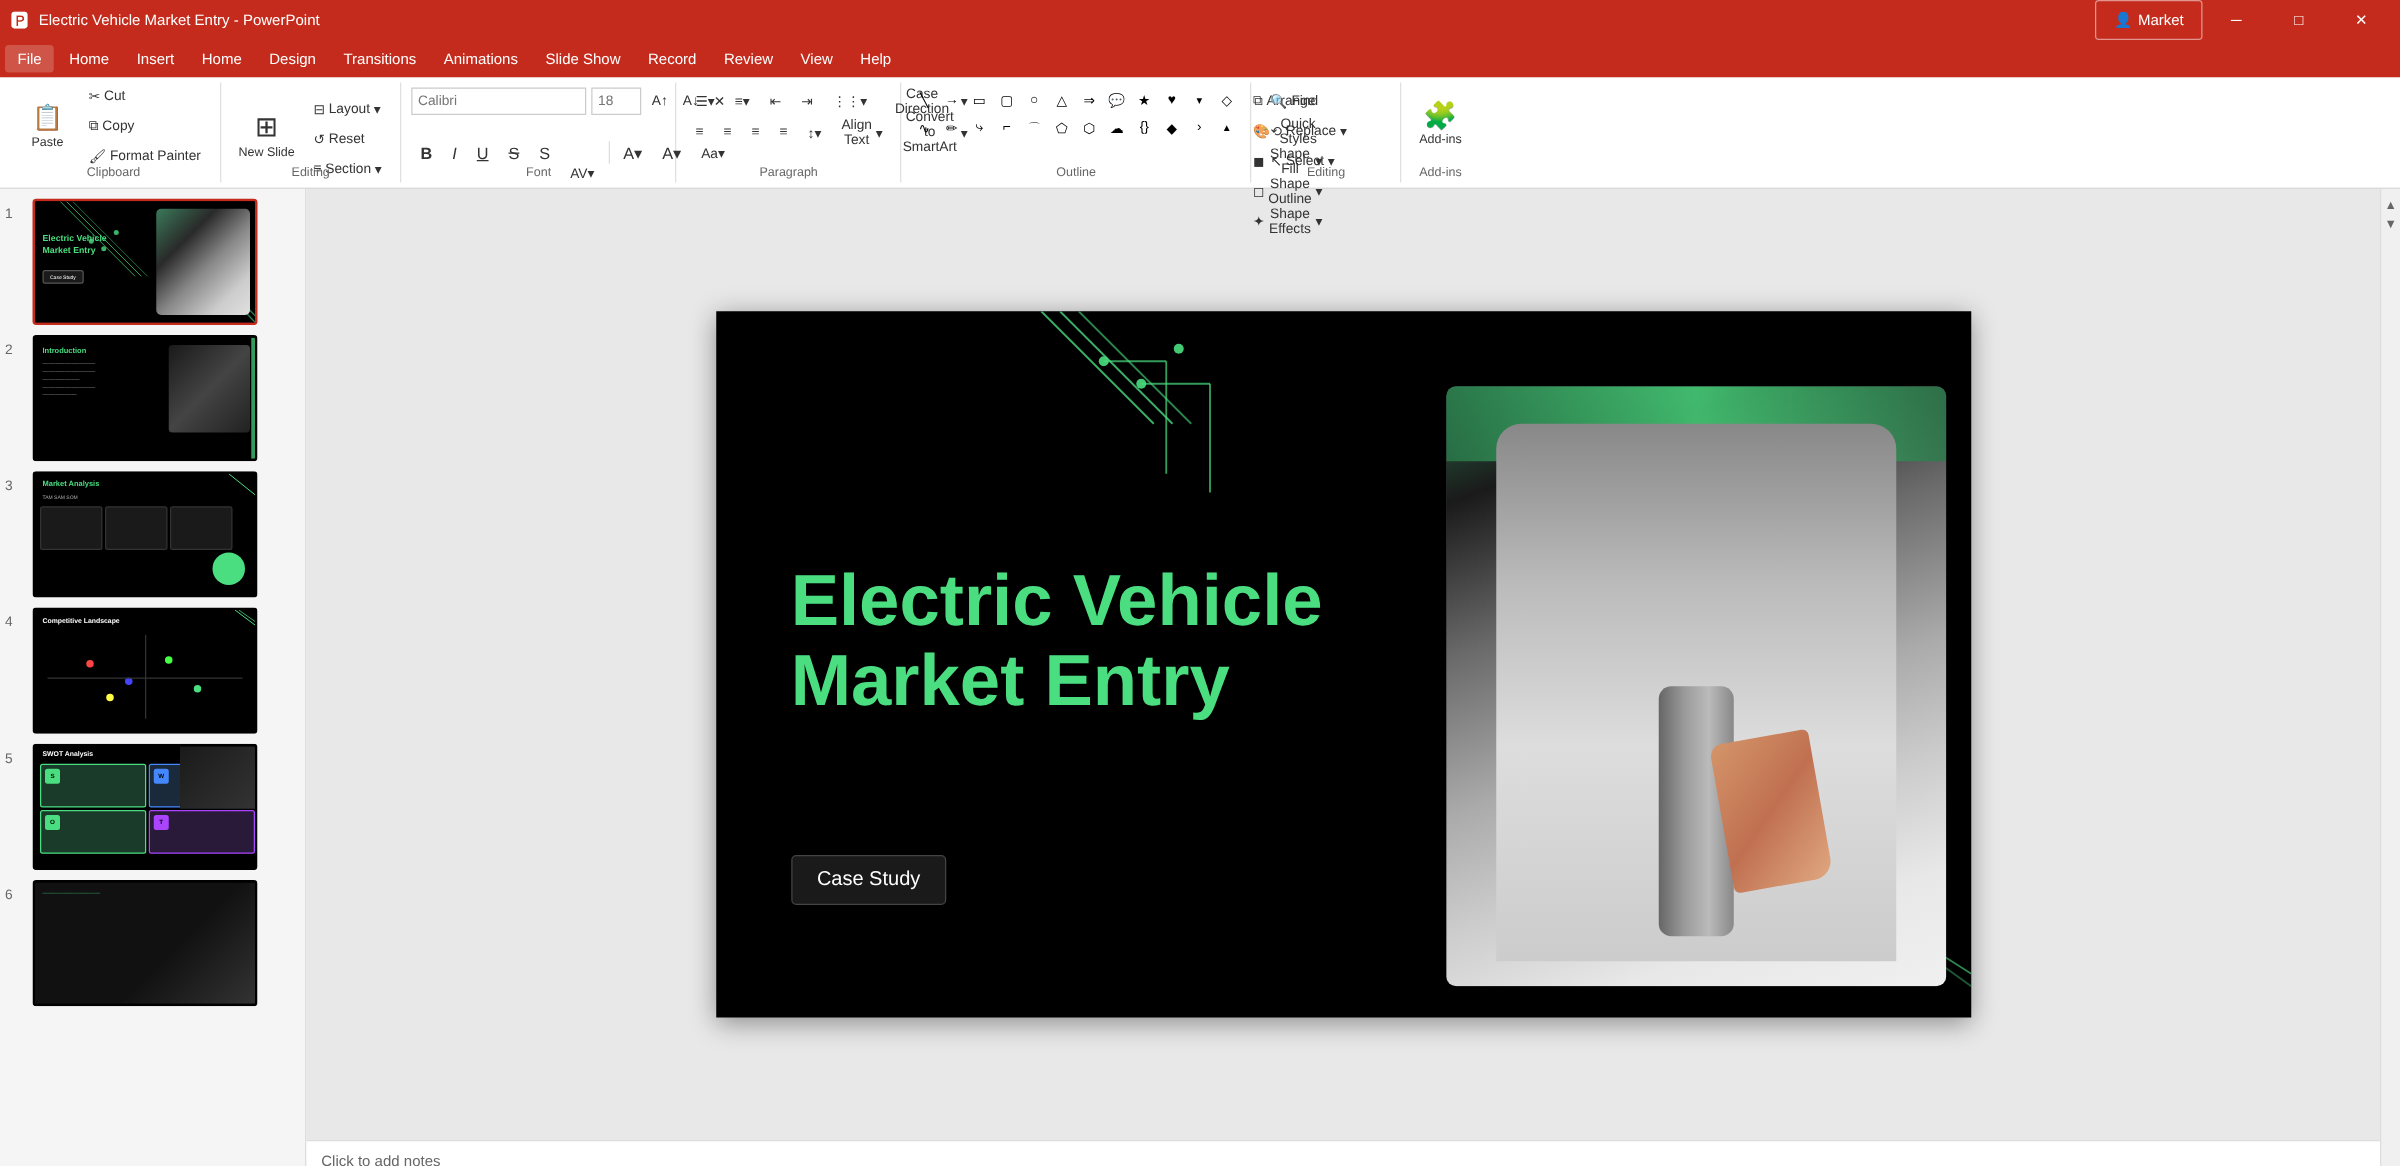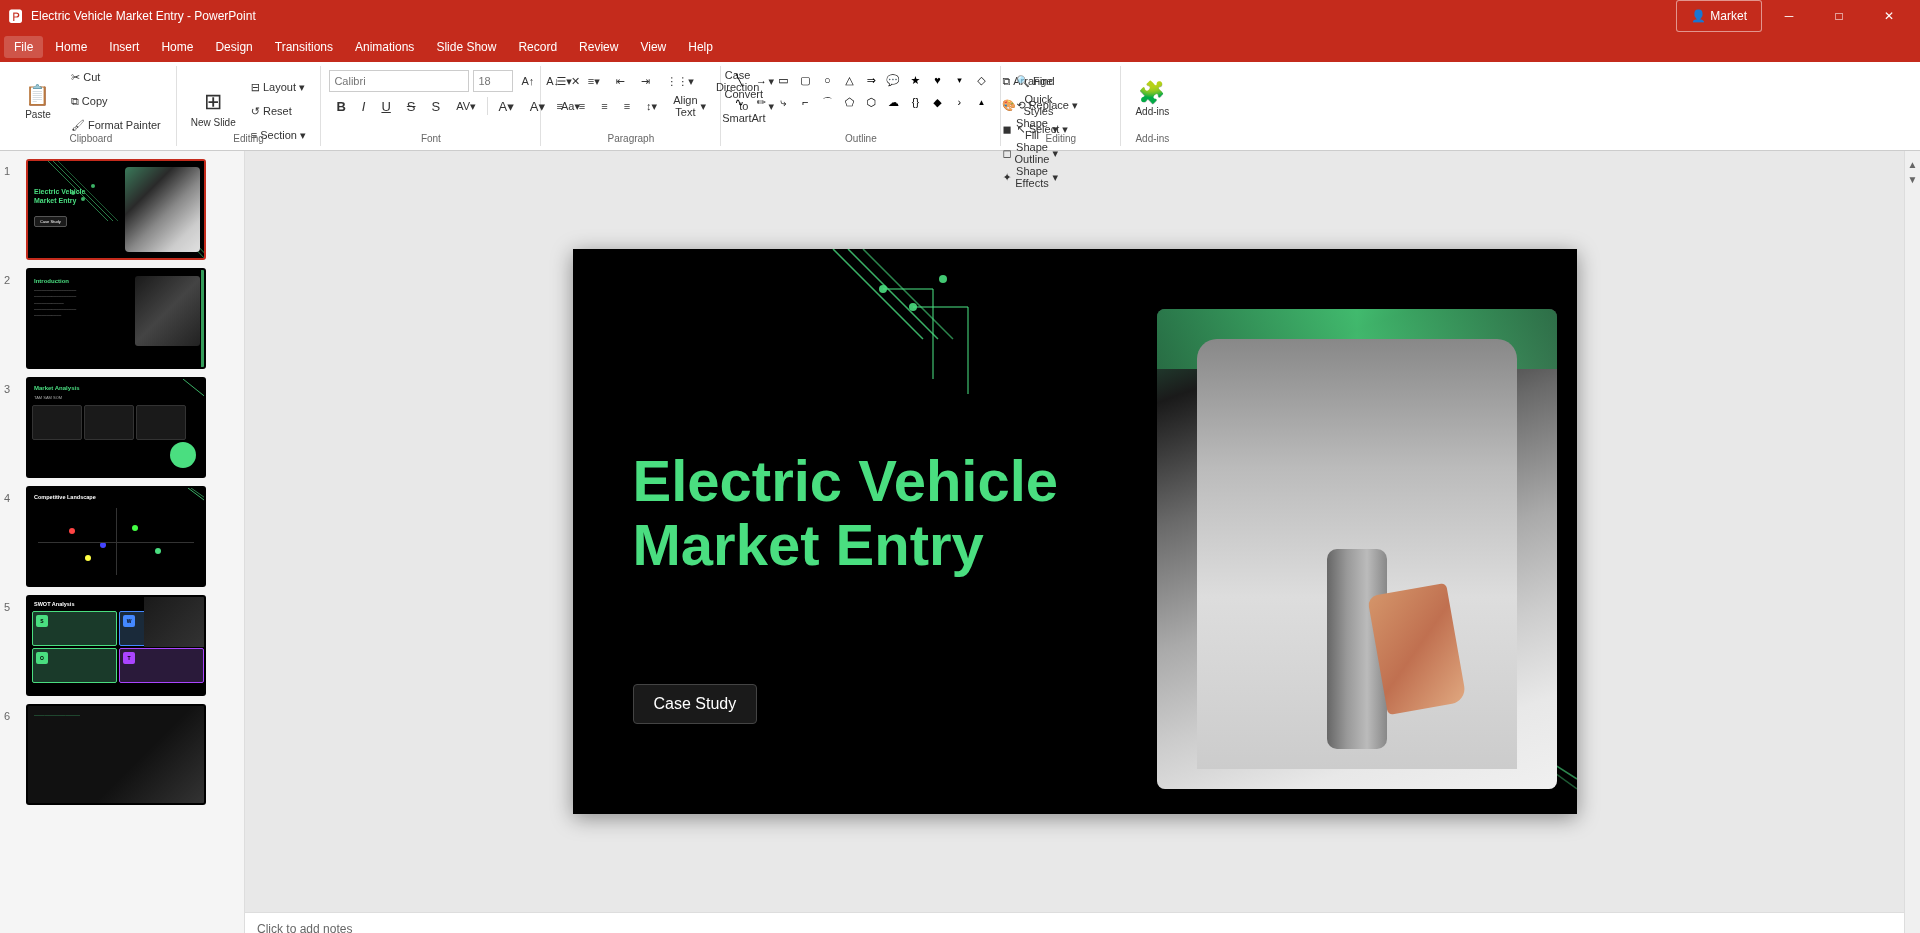--- a/index.html
+++ b/index.html
@@ -353,21 +353,21 @@
           <button class="ribbon-btn-small" style="padding:0 3px;">A↑</button>
           <button class="ribbon-btn-small" style="padding:0 3px;">A↓</button>
           <button class="ribbon-btn-small" style="padding:0 3px;">✕</button>
         </div>
         <div style="display:flex;gap:2px;align-items:center;">
           <button class="ribbon-btn-small" style="font-weight:bold;font-size:13px;">B</button>
           <button class="ribbon-btn-small" style="font-style:italic;font-size:13px;">I</button>
           <button class="ribbon-btn-small" style="text-decoration:underline;font-size:13px;">U</button>
           <button class="ribbon-btn-small" style="text-decoration:line-through;font-size:13px;">S</button>
           <button class="ribbon-btn-small" style="font-size:13px;">S</button>
-          <button class="ribbon-btn-small" style="font-size:11px;">AV▾</button>
+          <button class="ribbon-btn-small" style="font-size:11px;margin-top:32px;">AV▾</button>
           <div style="width:1px;height:18px;background:#ddd;margin:0 2px;"></div>
           <button class="ribbon-btn-small" style="font-size:13px;">A▾</button>
           <button class="ribbon-btn-small" style="font-size:13px;">A▾</button>
           <button class="ribbon-btn-small" style="font-size:11px;">Aa▾</button>
         </div>
       </div>
       <span class="ribbon-group-label">Font</span>
     </div>
 
     <div class="ribbon-group" style="width:180px;">

